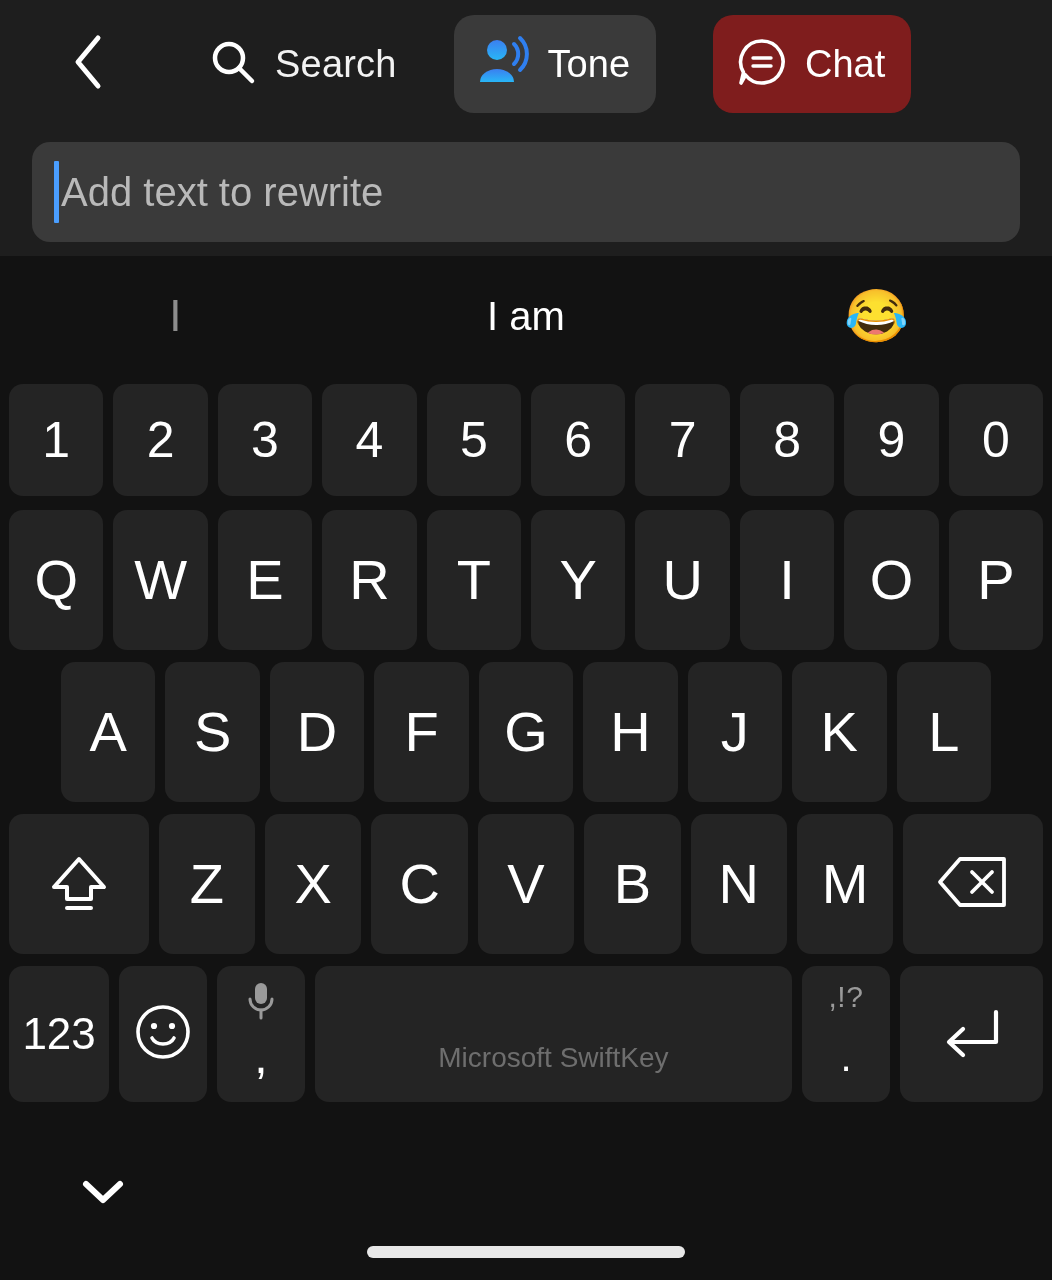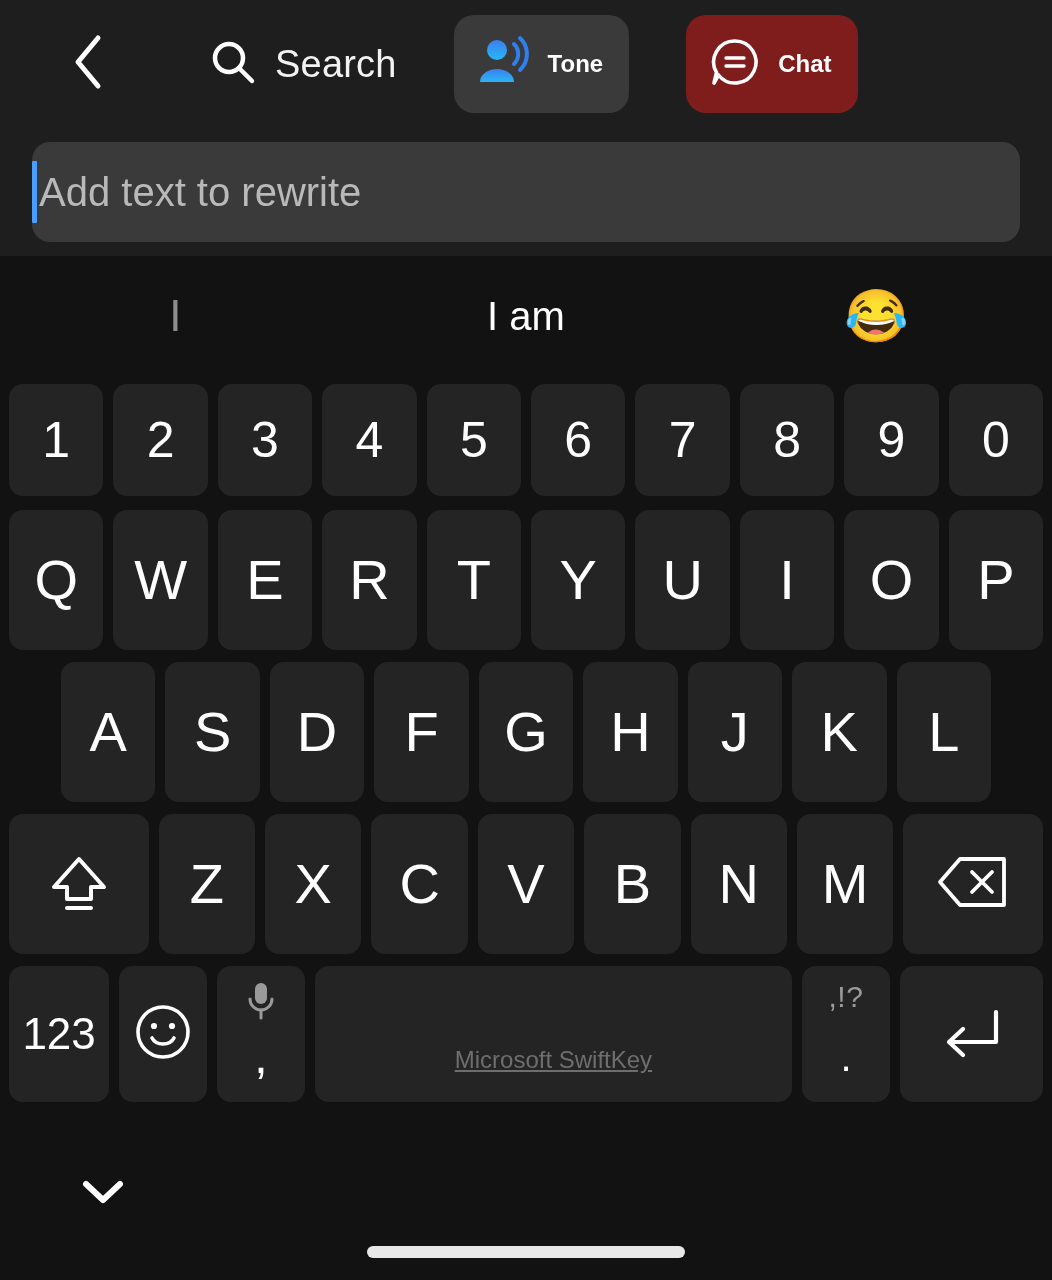--- a/index.html
+++ b/index.html
@@ -25,34 +25,35 @@
     display: flex; align-items: center; gap: 18px;
     margin-left: 48px;
   }
   .search-label { color: #f2f2f2; font-size: 38px; letter-spacing: .2px; }
   .mode-btn {
     display: flex; align-items: center; gap: 16px;
     height: 98px; padding: 0 26px 0 22px;
     border-radius: 20px;
     margin-left: 22px;
   }
-  .mode-btn .mode-label { color: #ffffff; font-size: 24px; font-weight: bold; }
+  .mode-btn .mode-label { color: #ffffff; font-size: 38px; }
   .mode-tone { background: #3a3a3a; }
   .mode-chat { background: #7f1d1d; }
 
   
   .input-wrap {
     position: absolute; left: 0; top: 128px; width: 1052px; height: 128px;
     background: #1e1e1e;
     display: flex; align-items: center; justify-content: center;
   }
   .input-field {
     width: 988px; height: 100px;
     background: #3a3a3a; border-radius: 18px;
     display: flex; align-items: center;
+    padding-left: 22px;
   }
   .caret {
     width: 5px; height: 62px; background: #4a9eff; border-radius: 1px;
     flex: 0 0 auto;
   }
   .placeholder {
     color: #b9b9b9; font-size: 40px; margin-left: 2px; white-space: nowrap;
   }
 
   
@@ -92,21 +93,21 @@
   .key-sm .key-label { font-size: 44px; }
 
   .key-shift, .key-back { flex: 1.45 1 0; }
   .key-123 { flex: 1.05 1 0; text-align: right; }
   .key-emoji { flex: 0.92 1 0; }
   .key-comma { flex: 0.92 1 0; }
   .key-space { flex: 5.0 1 0; }
   .key-period { flex: 0.92 1 0; }
   .key-enter { flex: 1.5 1 0; }
 
-  .space-label { color: #6e6e6e; font-size: 24px; position: absolute; bottom: 28px; text-decoration: underline; }
+  .space-label { color: #6e6e6e; font-size: 28px; position: absolute; bottom: 28px; }
   .alt-top {
     position: absolute; top: 14px; color: #9a9a9a; font-size: 30px;
     letter-spacing: .5px;
   }
   .alt-bottom { position: absolute; bottom: 22px; color: #ffffff; font-size: 40px; }
   .mic-top { position: absolute; top: 14px; }
   .comma-glyph { position: absolute; bottom: 18px; color:#ffffff; font-size: 48px; }
 
   
   .bottombar {

